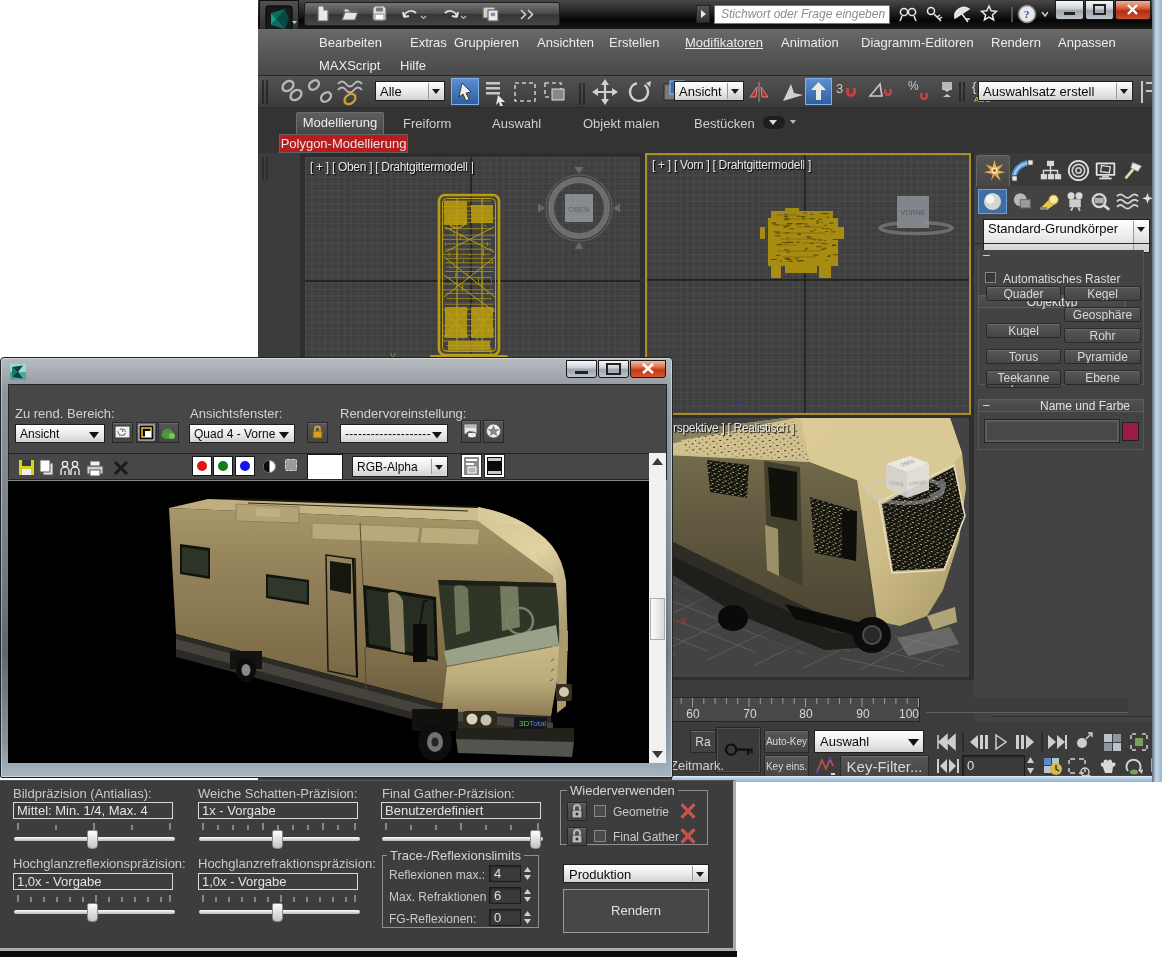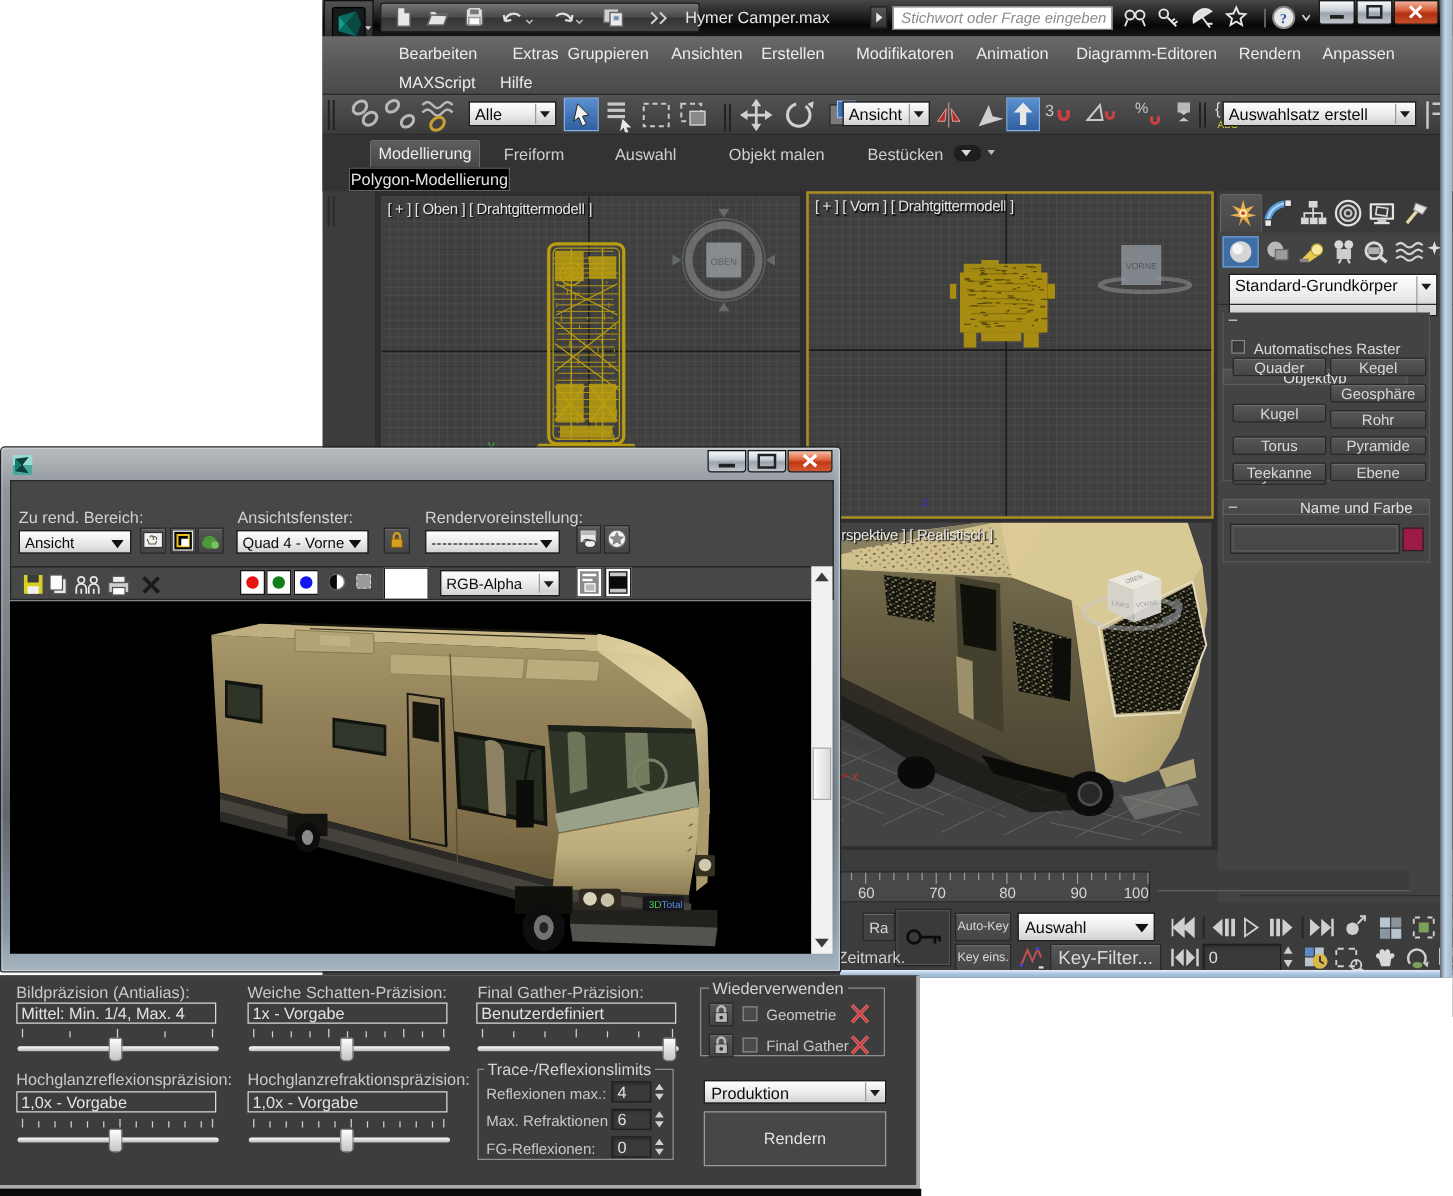--- a/index.html
+++ b/index.html
@@ -18,21 +18,21 @@
 #wintitle { left:208px; top:6px; width:280px; height:16px; color:#e8e8e8; font-size:13px; text-align:center; }
 #searchwrap { left:436px; top:2px; width:356px; height:25px; }
 #winbtns { left:797px; top:0; width:96px; height:21px; }
 .wb { position:absolute; top:0; height:20px; border:1px solid #181818; background:linear-gradient(180deg,#f8fafc,#ccd3d9 40%,#9ba4ad 55%,#bfc6cc); border-radius:0 0 3px 3px; }
 #menubar { left:0; top:29px; width:904px; height:46px; background:linear-gradient(180deg,#6a6a6a,#575757 50%,#4a4a4a); color:#ececec; font-size:13px; }
 .mn { position:absolute; }
 #toolbar { left:0; top:75px; width:904px; height:33px; background:linear-gradient(180deg,#525252,#3b3b3b); border-top:1px solid #282828; border-bottom:1px solid #2c2c2c; }
 #ribbon { left:0; top:108px; width:904px; height:45px; background:#333; }
 .rtab { position:absolute; top:8px; color:#cfcfcf; font-size:13px; }
 #rtab-sel { left:38px; top:4px; width:88px; height:22px; background:linear-gradient(180deg,#5e5e5e,#464646); border:1px solid #6e6e6e; border-bottom:none; color:#ececec; text-align:center; line-height:20px; font-size:13px; border-radius:2px 2px 0 0; }
-#polytab { left:21px; top:26px; width:129px; height:19px; background:#000000; border:1px solid #626262; color:#e3e3e3; font-size:13px; text-align:center; line-height:17px; }
+#polytab { left:21px; top:26px; width:129px; height:19px; background:#b91c1c; border:1px solid #626262; color:#e3e3e3; font-size:13px; text-align:center; line-height:17px; }
 #vparea { left:42px; top:153px; width:934px; height:527px; background:#2e2e2e; }
 .vp { position:absolute; overflow:hidden; }
 .vplabel { position:absolute; left:5px; top:3px; color:#e6e6e6; font-size:12px; text-shadow:1px 1px 1px #000; white-space:nowrap; letter-spacing:-0.3px; }
 #cmdpanel { left:716px; top:153px; width:436px; height:627px; background:#434343; }
 #ruler { left:42px; top:697px; width:620px; height:25px; background:#484848; border:1px solid #262626; }
 #trackext { left:668px; top:697px; width:202px; height:16px; background:#3d3d3d; border-bottom:1px solid #606060; }
 #statusbar { left:0; top:722px; width:904px; height:53px; background:#3c3c3c; }
 </style>
 <style id="widget-css">
 .grid-bg { background-image:
@@ -85,21 +85,20 @@
   </div>
   <div id="logo-btn" class="abs">
     <svg width="38" height="44" viewBox="0 0 38 44">
       <rect x="6" y="5" width="26" height="26" rx="2" fill="#131b1b" stroke="#000"></rect>
       <path d="M11 12 L25 8 L17 18 L25 28 L11 24 L16 18 Z" fill="#0b6b60"></path>
       <path d="M11 12 L16 18 L11 24 Z" fill="#139e8c"></path>
       <path d="M25 8 L17 18 L25 28 L29 18 Z" fill="#084a42"></path>
       <path d="M32 20 l2.5 3 2.5 -3 Z" fill="#cfcfcf"></path>
     </svg>
   </div>
-  <div id="wintitle" class="abs">Hymer Camper.max</div>
   <div id="searchwrap" class="abs">
     <div class="abs" style="left:2px; top:3px; width:14px; height:18px; background:linear-gradient(180deg,#555,#333); border:1px solid #222;"><svg width="12" height="16">
             <path d="M4 4 l5 4 -5 4 Z" fill="#e8e8e8"></path>
           </svg></div>
     <div class="abs" style="left:20px; top:3px; width:176px; height:19px; background:#fff; border:1px solid #777; color:#8c8c8c; font-style:italic; font-size:12px; line-height:17px; padding-left:6px;">Stichwort oder Frage eingeben</div>
     <svg class="abs" style="left:202px; top:2px;" width="152px" height="21" viewBox="0 0 152 21">
       <g fill="none" stroke="#e8e8e8" stroke-width="1.5">
         <g>
               <circle cx="8" cy="8" r="3.6"></circle>
               <circle cx="16" cy="8" r="3.6"></circle>
@@ -135,21 +134,21 @@
     <div class="wb" style="left:60px; width:36px; background:linear-gradient(180deg,#f0b299,#d85f3d 40%,#b03012 55%,#c94f2c);"><svg width="34" height="18">
             <path d="M12 4 L21 13 M21 4 L12 13" stroke="#fff" stroke-width="2.4"></path>
           </svg></div>
   </div>
   <div id="menubar" class="abs">
     <span class="mn" style="left:61px; top:6px;">Bearbeiten</span>
     <span class="mn" style="left:152px; top:6px;">Extras</span>
     <span class="mn" style="left:196px; top:6px;">Gruppieren</span>
     <span class="mn" style="left:279px; top:6px;">Ansichten</span>
     <span class="mn" style="left:351px; top:6px;">Erstellen</span>
-    <span class="mn" style="left:427px; top:6px;">Modifikatoren</span>
+    <span class="mn" style="left:427px; top:6px;text-decoration:underline;">Modifikatoren</span>
     <span class="mn" style="left:523px; top:6px;">Animation</span>
     <span class="mn" style="left:603px; top:6px;">Diagramm-Editoren</span>
     <span class="mn" style="left:733px; top:6px;">Rendern</span>
     <span class="mn" style="left:800px; top:6px;">Anpassen</span>
     <span class="mn" style="left:61px; top:29px;">MAXScript</span>
     <span class="mn" style="left:142px; top:29px;">Hilfe</span>
   </div>
   <div id="toolbar" class="abs">
     <svg class="abs" style="left:0;top:0;" width="904" height="31" viewBox="0 0 904 31">
       <g stroke="#202020" stroke-width="1.5">

